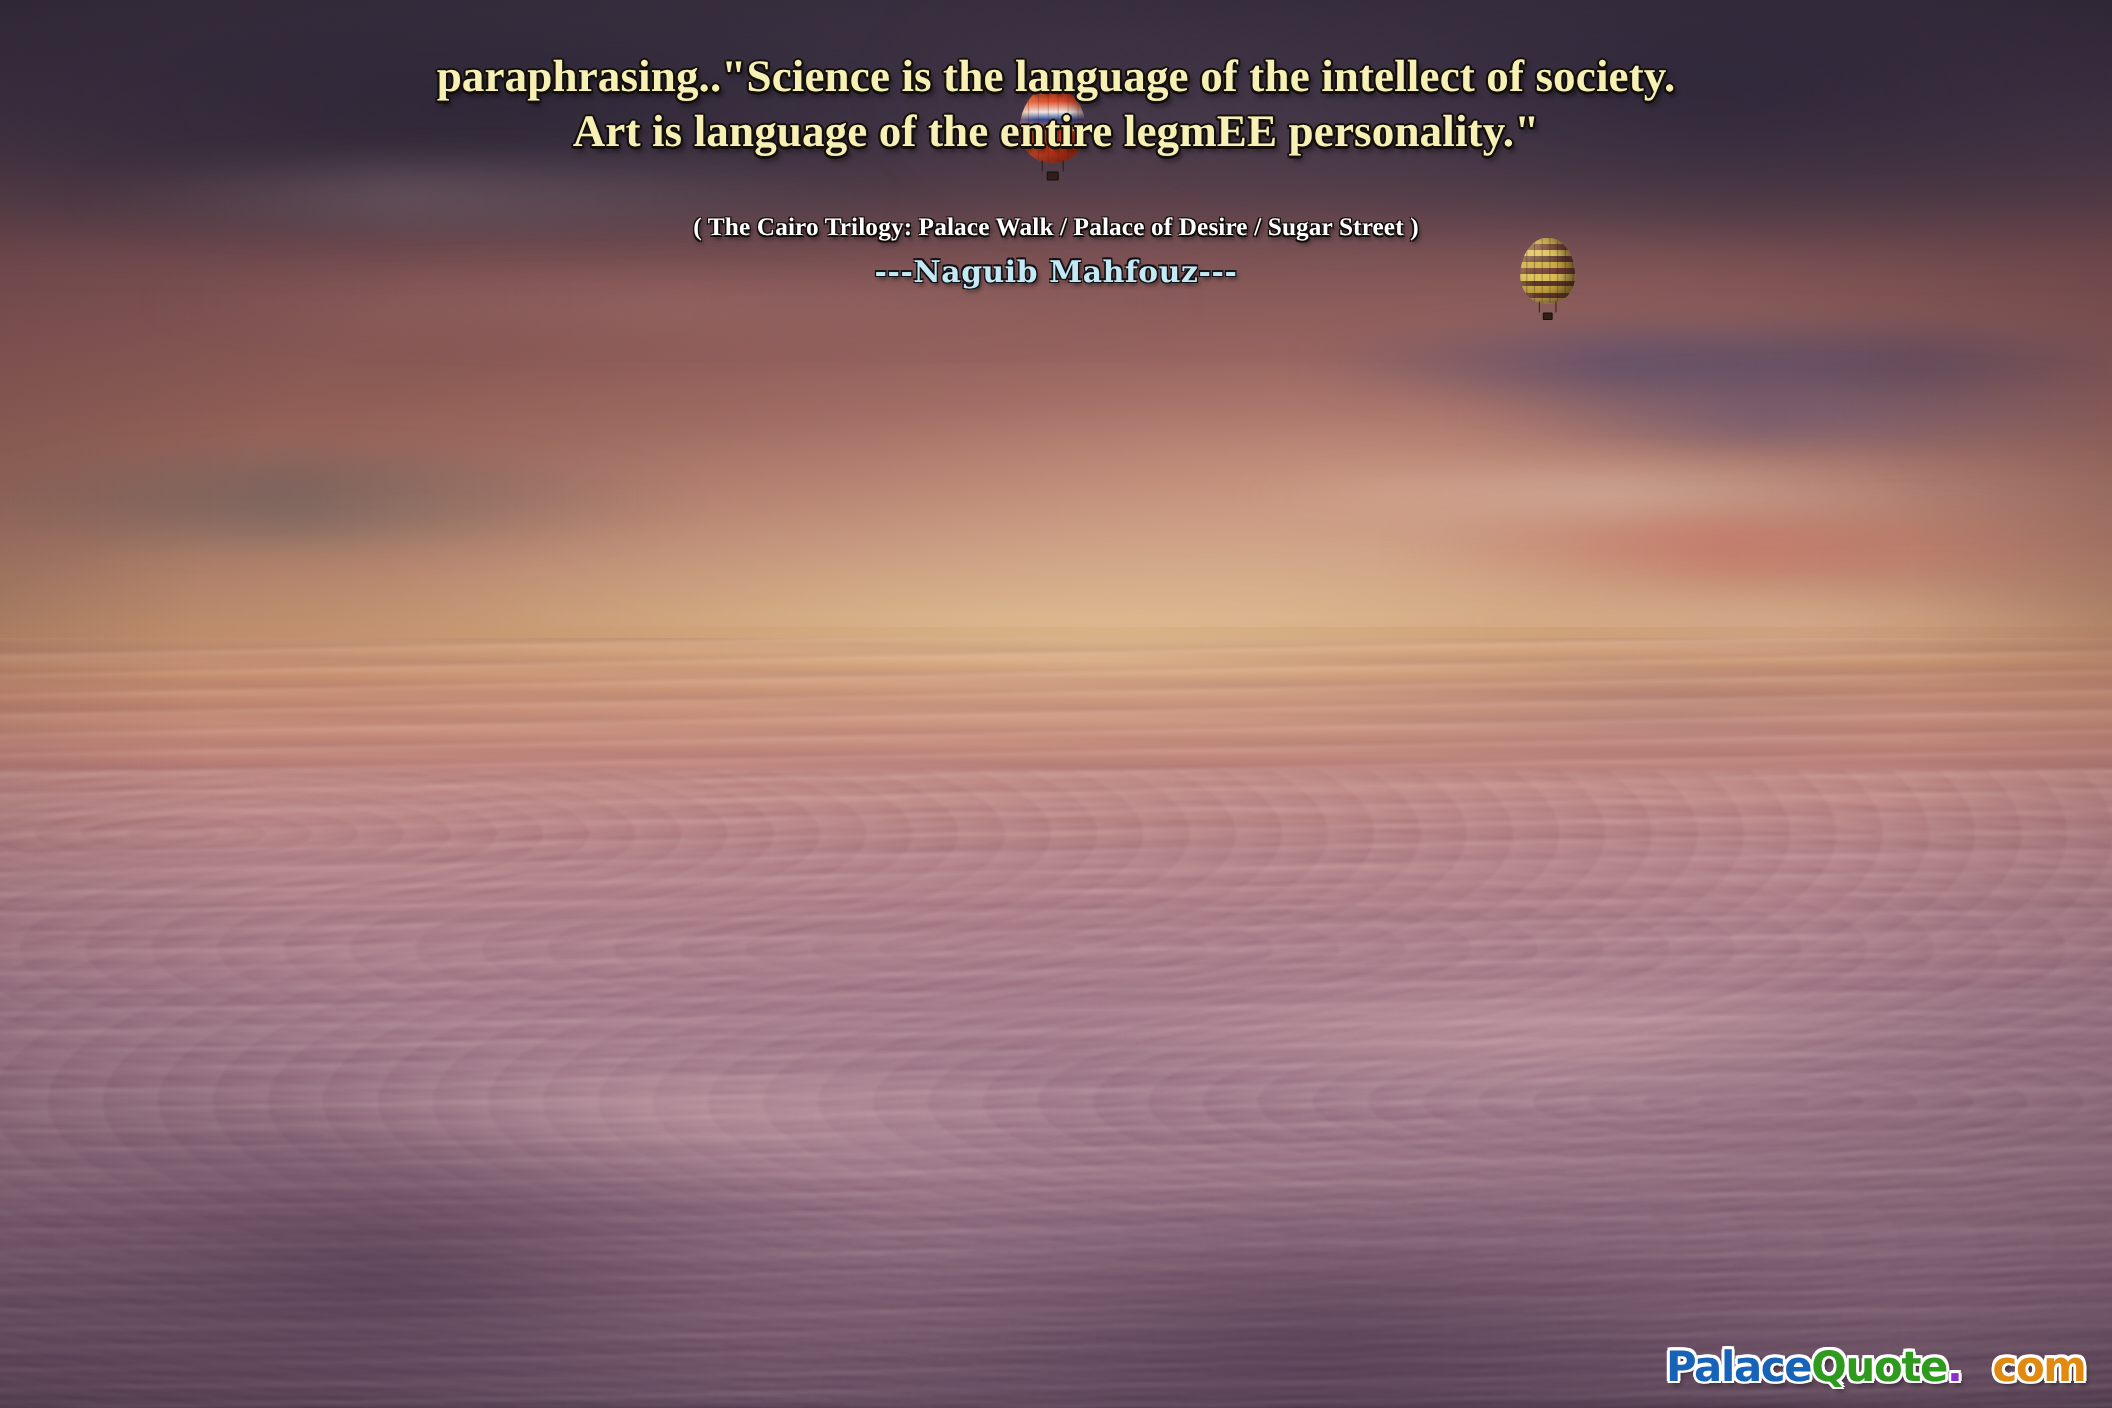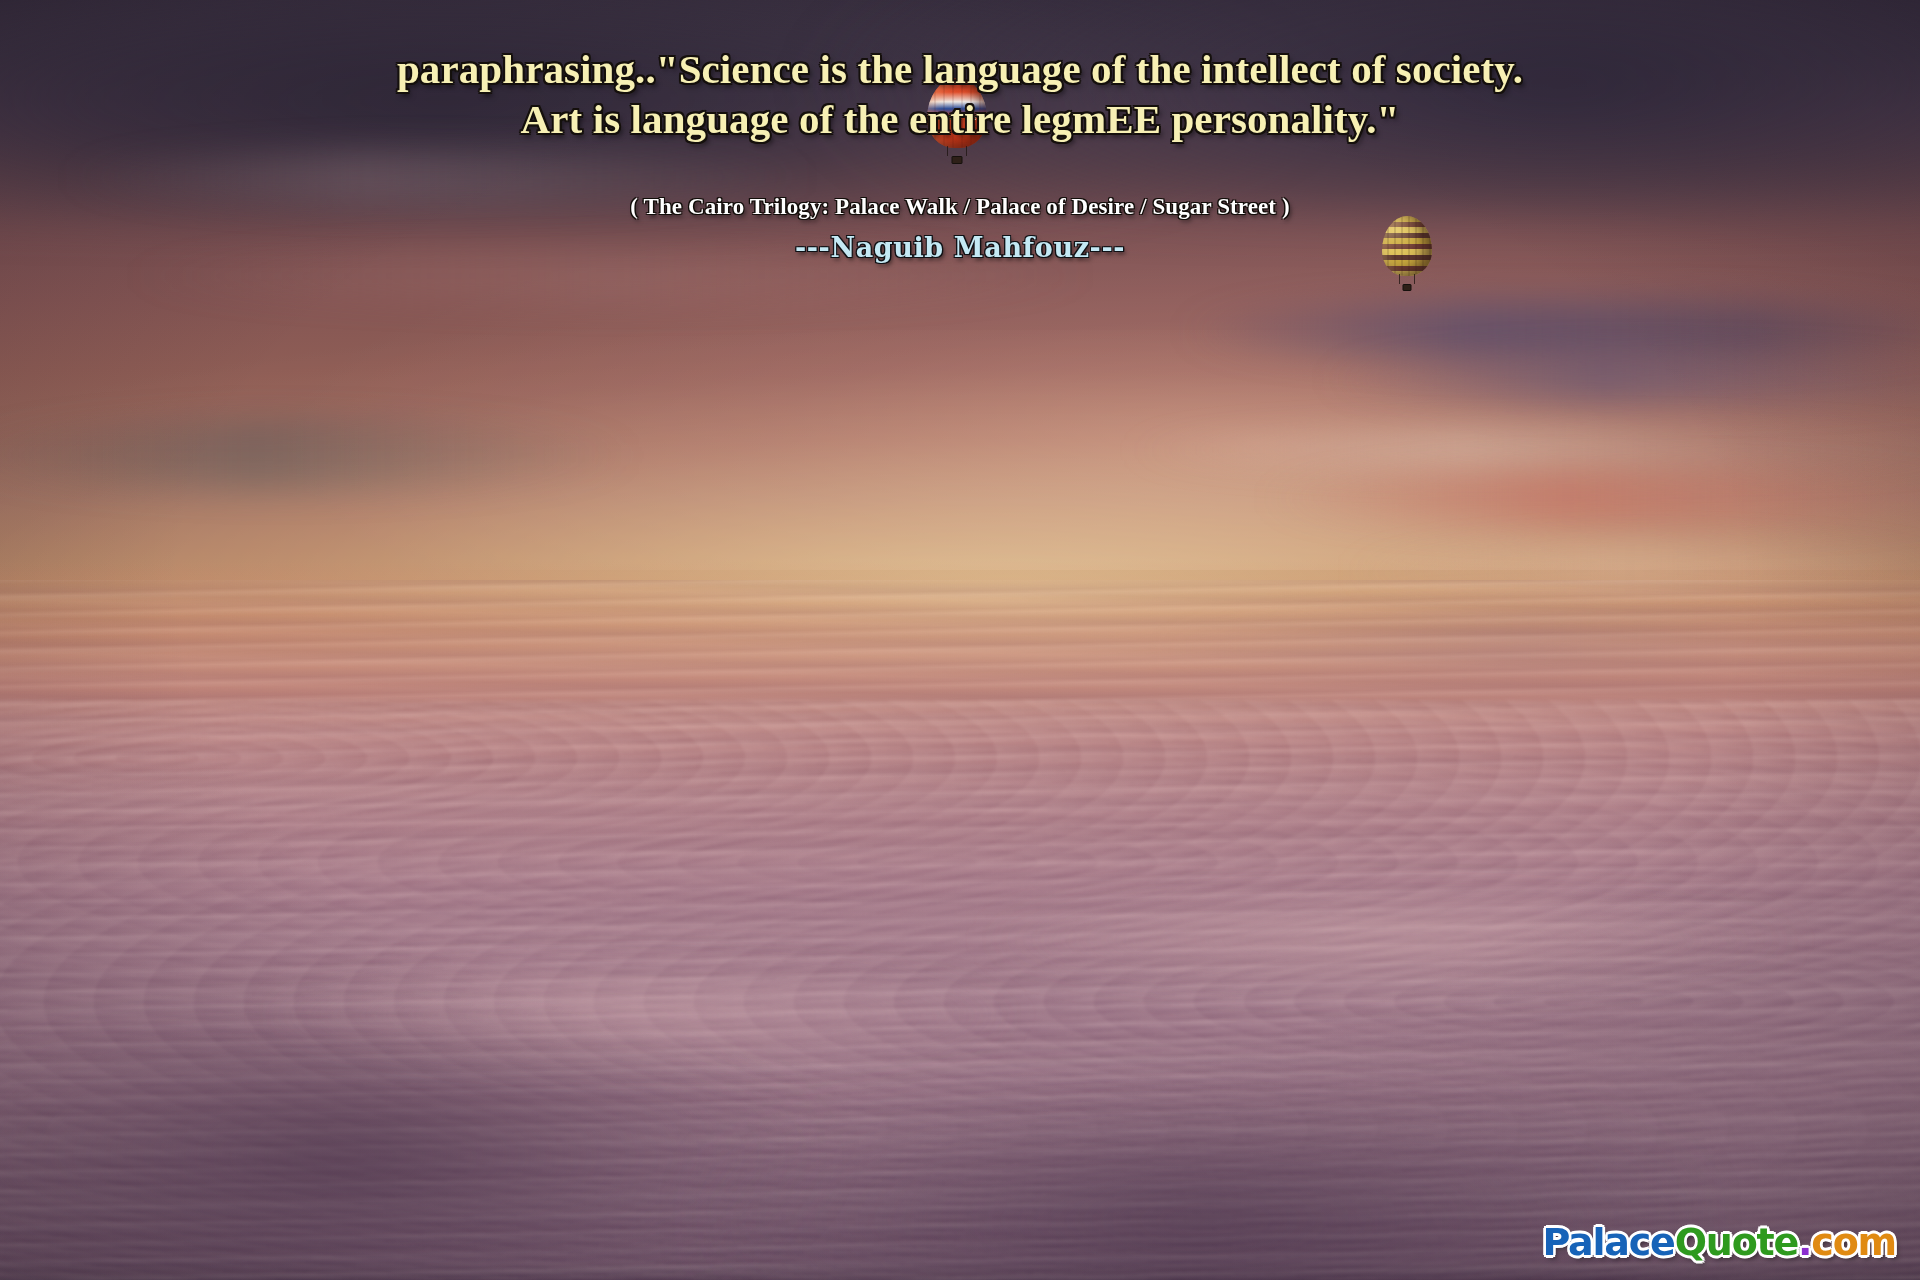--- a/index.html
+++ b/index.html
@@ -383,21 +383,21 @@
        2px -2px 0 #ffffff,
       -2px  2px 0 #ffffff,
        2px  2px 0 #ffffff,
       -2.6px 0 0 #ffffff, 2.6px 0 0 #ffffff,
        0 -2.6px 0 #ffffff, 0 2.6px 0 #ffffff,
        3px 4px 5px rgba(0,0,0,0.45);
   }
   #watermark .wm-quote { color:#1763b8; }
   #watermark .wm-sweet { color:#2e9a1e; }
   #watermark .wm-dot   { color:#8c2ecf; }
-  #watermark .wm-com   { color:#e08a12; }
+  #watermark .wm-com   { color:#e08a12;margin-left:28px; }
 </style>
 </head>
 <body>
 
 <div id="stage">
 
   <div class="sky-base"></div>
   <div class="sky-glow"></div>
   <div class="sky-glow-2"></div>
   <div class="cloud-top-left"></div>

